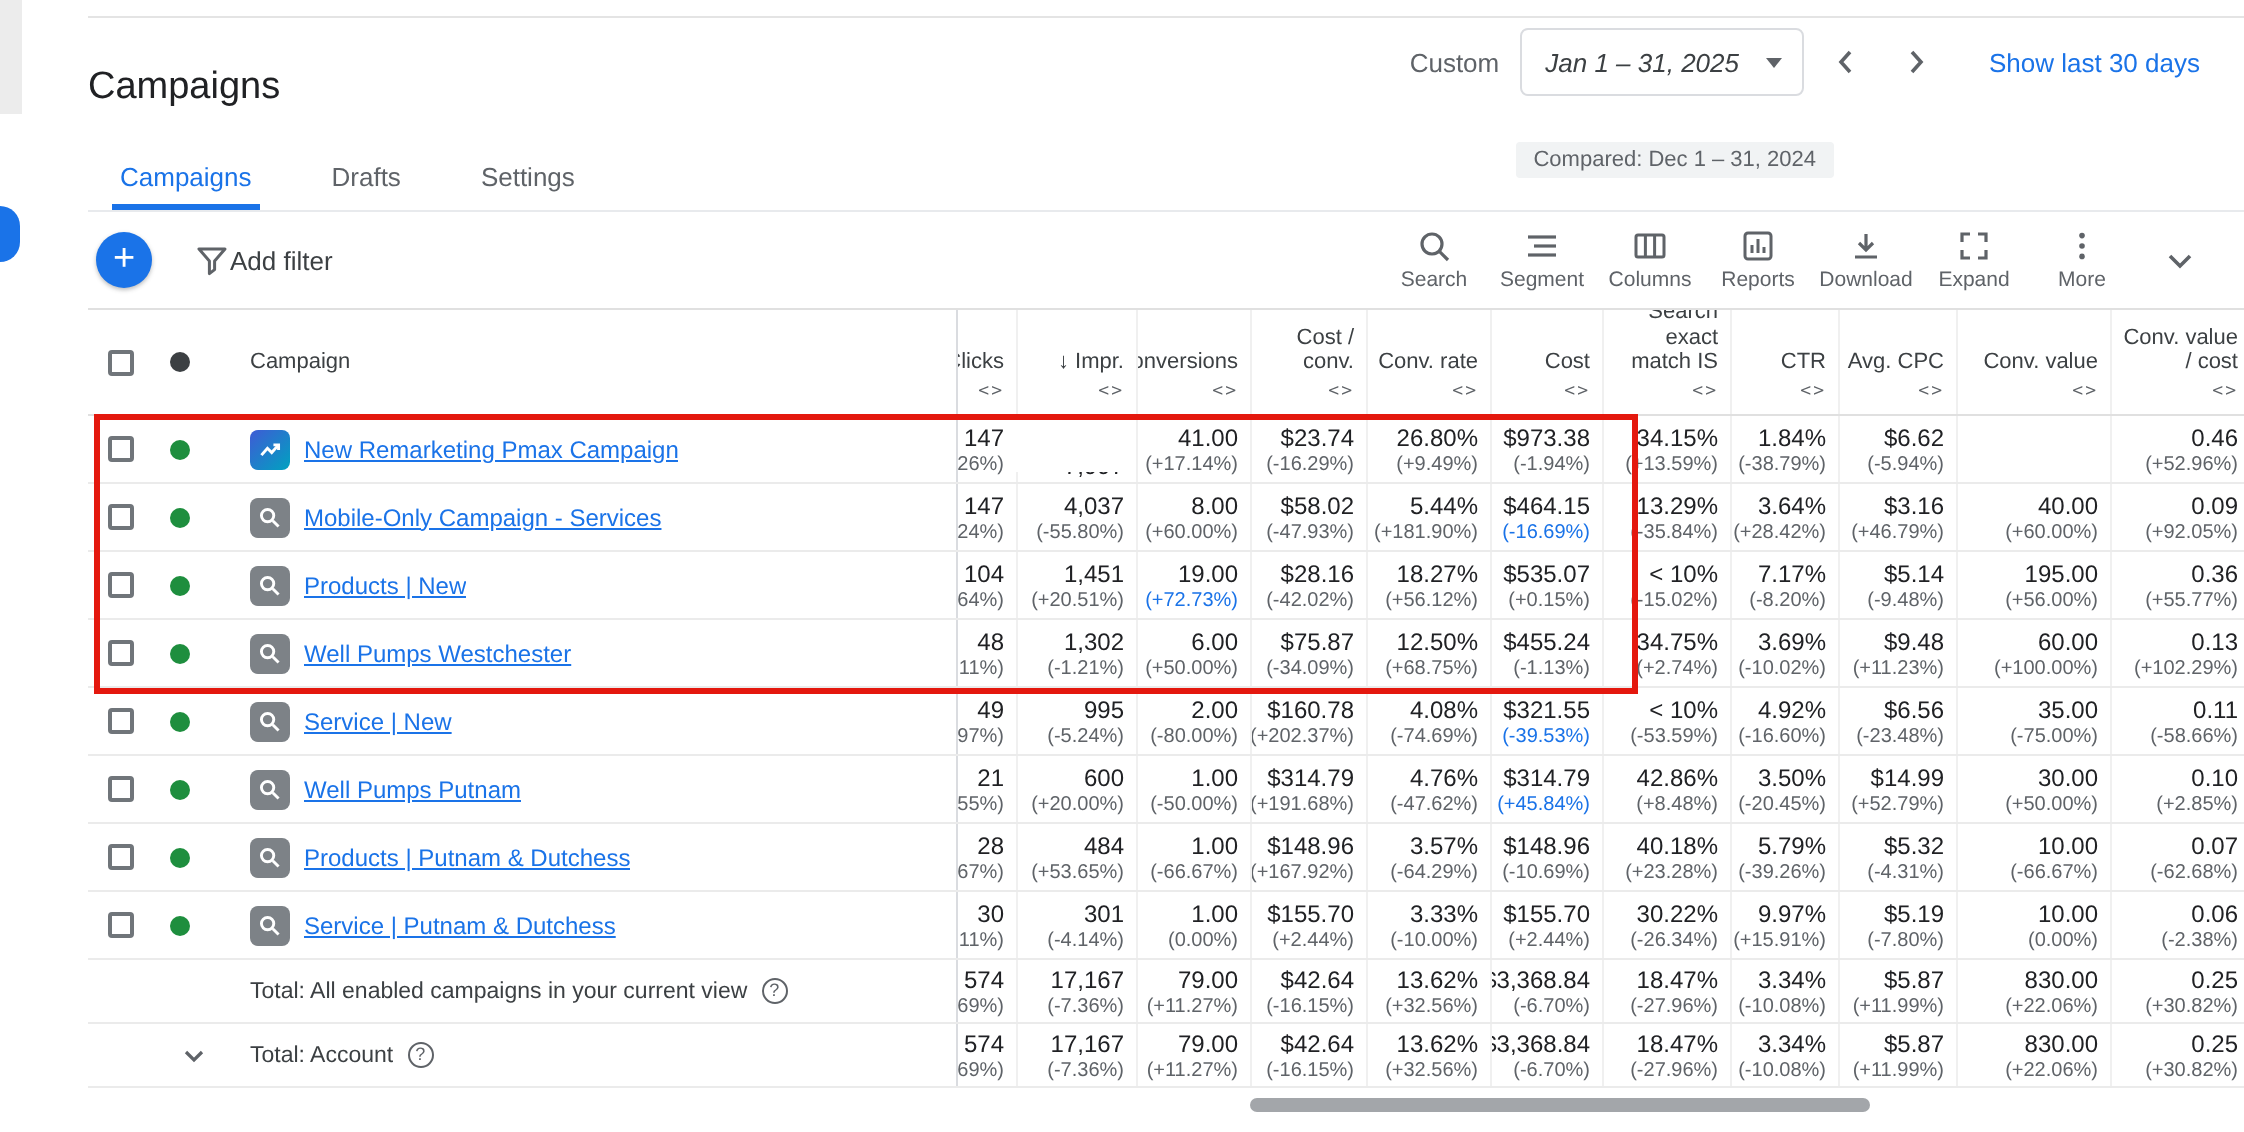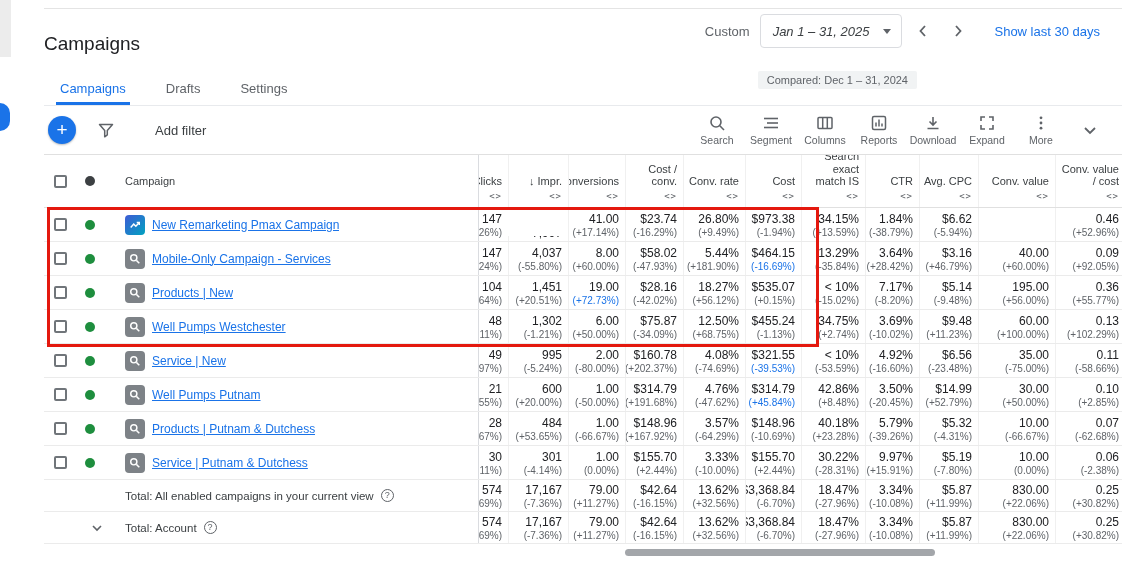--- a/index.html
+++ b/index.html
@@ -28,21 +28,21 @@
   .compared { position:absolute; right:205px; top:50px; font-size:11px; color:#5f6368; background:#f1f3f4; padding:3px 9px; border-radius:2px; white-space:nowrap;margin-top:12px; }
 
   .tabs { display:flex; margin-left:32px; padding-left:12px; border-bottom:1px solid #e8eaed; }
   .tab { font-size:13px; font-weight:500; color:#5f6368; padding:12px 4px 9px 4px; margin-right:32px; cursor:pointer; }
   .tab.active { color:#1a73e8; border-bottom:3px solid #1a73e8; padding-bottom:6px; }
 
   .toolbar { position:relative; display:flex; align-items:center; height:48px; margin-left:32px; }
   .plus-btn { width:28px; height:28px; border-radius:50%; background:#1a73e8; color:#fff; display:flex; align-items:center; justify-content:center; margin-left:4px; cursor:pointer; box-shadow:0 1px 2px rgba(60,64,67,.35); }
   .plus-btn::before { content:"+"; font-size:19px; line-height:1; margin-top:-2px; }
   .funnel { margin-left:21px; color:#5f6368; display:flex; cursor:pointer; }
-  .add-filter { font-size:13px; color:#3c4043; margin-left:40px; cursor:pointer; }
+  .add-filter { font-size:13px; color:#3c4043; cursor:pointer; }
   .toolbar-right { position:absolute; right:0; top:0; height:48px; display:flex; align-items:center; }
   .action { display:flex; flex-direction:column; align-items:center; justify-content:center; width:54px; height:48px; color:#5f6368; cursor:pointer; }
   .action .ic { display:flex; margin-bottom:2px; }
   .action .lbl { font-size:10.5px; color:#5f6368; white-space:nowrap; }
   .collapse-chev { width:44px; display:flex; justify-content:center; color:#5f6368; cursor:pointer; margin-right:10px; }
 
   
   .table { margin-left:32px; }
   .trow { display:flex; height:34px; border-bottom:1px solid #ebebeb; background:#fff; }
   .thead-row { height:54px; border-top:1px solid #e0e0e0; border-bottom:1px solid #e0e0e0; }
@@ -726,21 +726,21 @@
           <div class="mcell" style="flex: 0 0 62px;">
             <span class="v">3.33%</span>
             <span class="d">(-10.00%)</span>
           </div>
           <div class="mcell" style="flex: 0 0 56px;">
             <span class="v">$155.70</span>
             <span class="d">(+2.44%)</span>
           </div>
           <div class="mcell" style="flex: 0 0 64px;">
             <span class="v">30.22%</span>
-            <span class="d">(-28.31%)</span>
+            <span class="d">(-26.34%)</span>
           </div>
           <div class="mcell" style="flex: 0 0 54px;">
             <span class="v">9.97%</span>
             <span class="d">(+15.91%)</span>
           </div>
           <div class="mcell" style="flex: 0 0 59px;">
             <span class="v">$5.19</span>
             <span class="d">(-7.80%)</span>
           </div>
           <div class="mcell" style="flex: 0 0 77px;">

